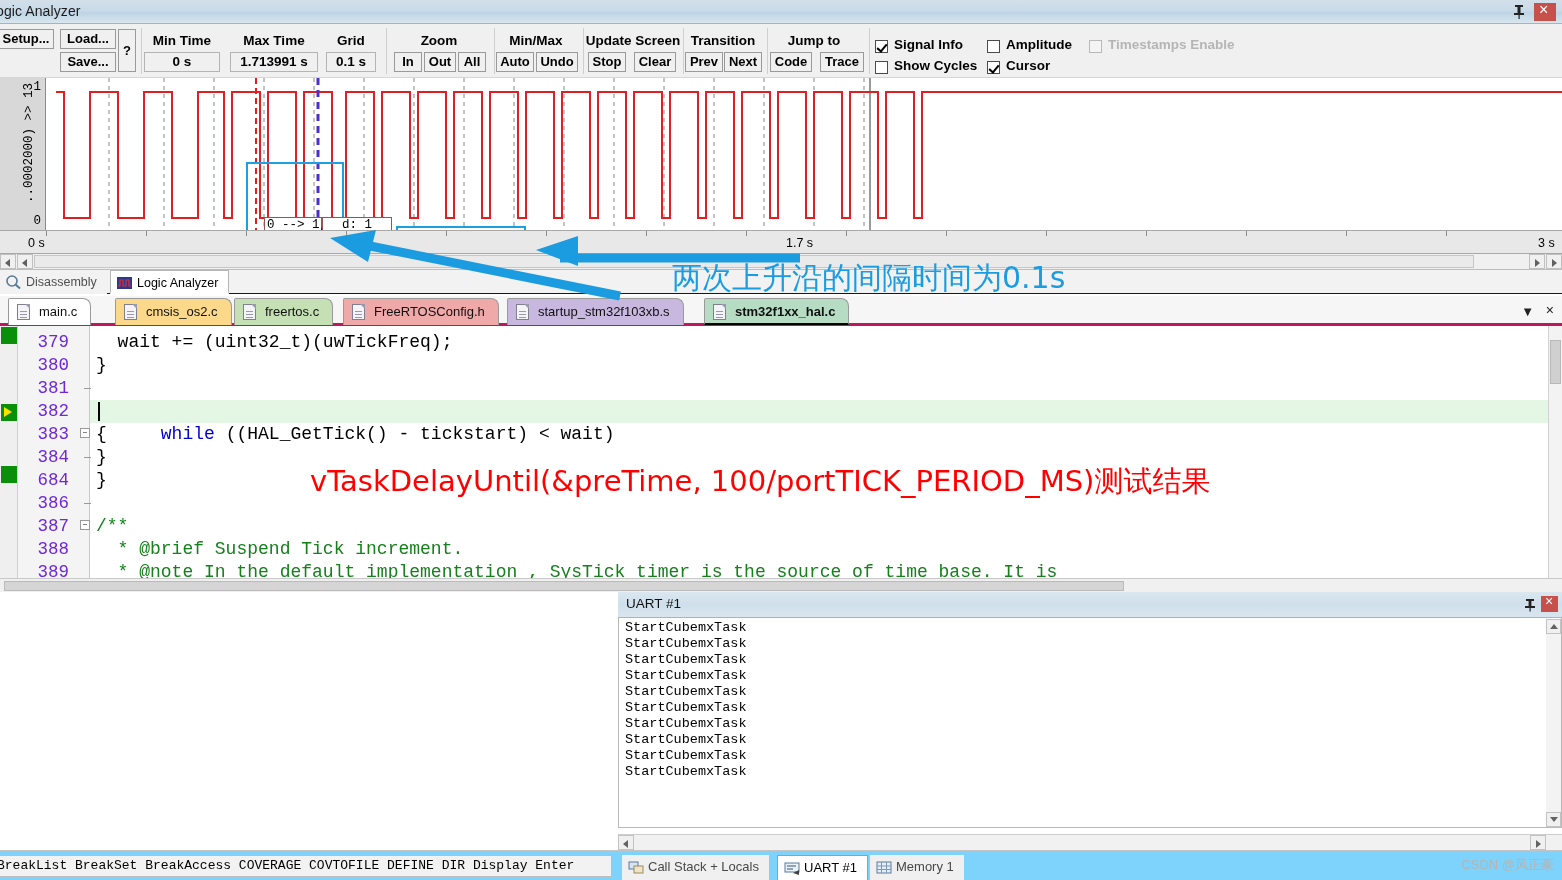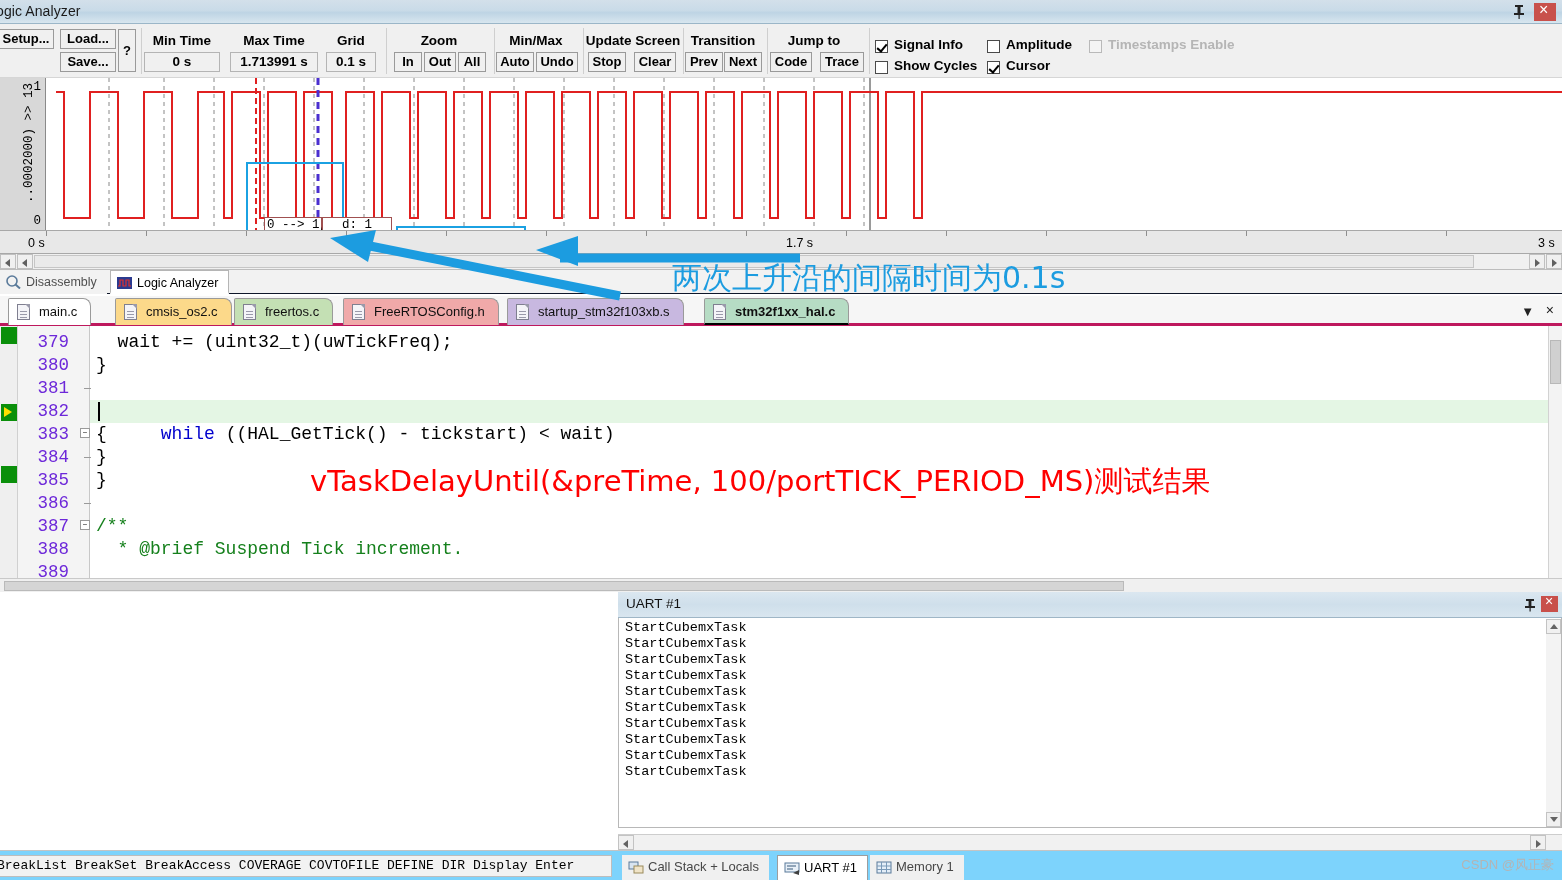--- a/index.html
+++ b/index.html
@@ -575,21 +575,21 @@
       <div class="bp-mark" style="top:140px;"></div>
     </div>
 
     <div class="ln-gutter">
       <div class="ln" style="top:5px;">379</div>
       <div class="ln" style="top:28px;">380</div>
       <div class="ln" style="top:51px;">381</div>
       <div class="ln" style="top:74px;">382</div>
       <div class="ln" style="top:97px;">383</div>
       <div class="ln" style="top:120px;">384</div>
-      <div class="ln" style="top:143px;">385</div>
+      <div class="ln" style="top:143px;">684</div>
       <div class="ln" style="top:166px;">386</div>
       <div class="ln" style="top:189px;">387</div>
       <div class="ln" style="top:212px;">388</div>
       <div class="ln" style="top:235px;">389</div>
     </div>
 
     <div class="foldline" style="top:62px;"></div>
     <div class="fold" style="top:102px;">–</div>
     <div class="foldline" style="top:131px;"></div>
     <div class="foldline" style="top:177px;"></div>
@@ -603,20 +603,21 @@
     <div class="code-line" style="top:51px;"></div>
     <div class="code-line kw-line" style="top:74px;">
       <span class="kw">while</span><span> ((HAL_GetTick() - tickstart) &lt; wait)</span>
     </div>
     <div class="code-line" style="top:97px;">{</div>
     <div class="code-line" style="top:120px;">}</div>
     <div class="code-line" style="top:143px;">}</div>
     <div class="code-line" style="top:166px;"></div>
     <div class="code-line cmt" style="top:189px;">/**</div>
     <div class="code-line cmt" style="top:212px;">  * @brief Suspend Tick increment.</div>
+    <div class="code-line cmt" style="top:235px;">  * @note In the default implementation , SysTick timer is the source of time base. It is</div>
   </div>
 
   <div class="ed-vscroll">
     <div class="ed-vthumb"></div>
   </div>
   <div class="editor-hscroll">
     <div class="ed-thumb"></div>
   </div>
 
   <div class="panels">

